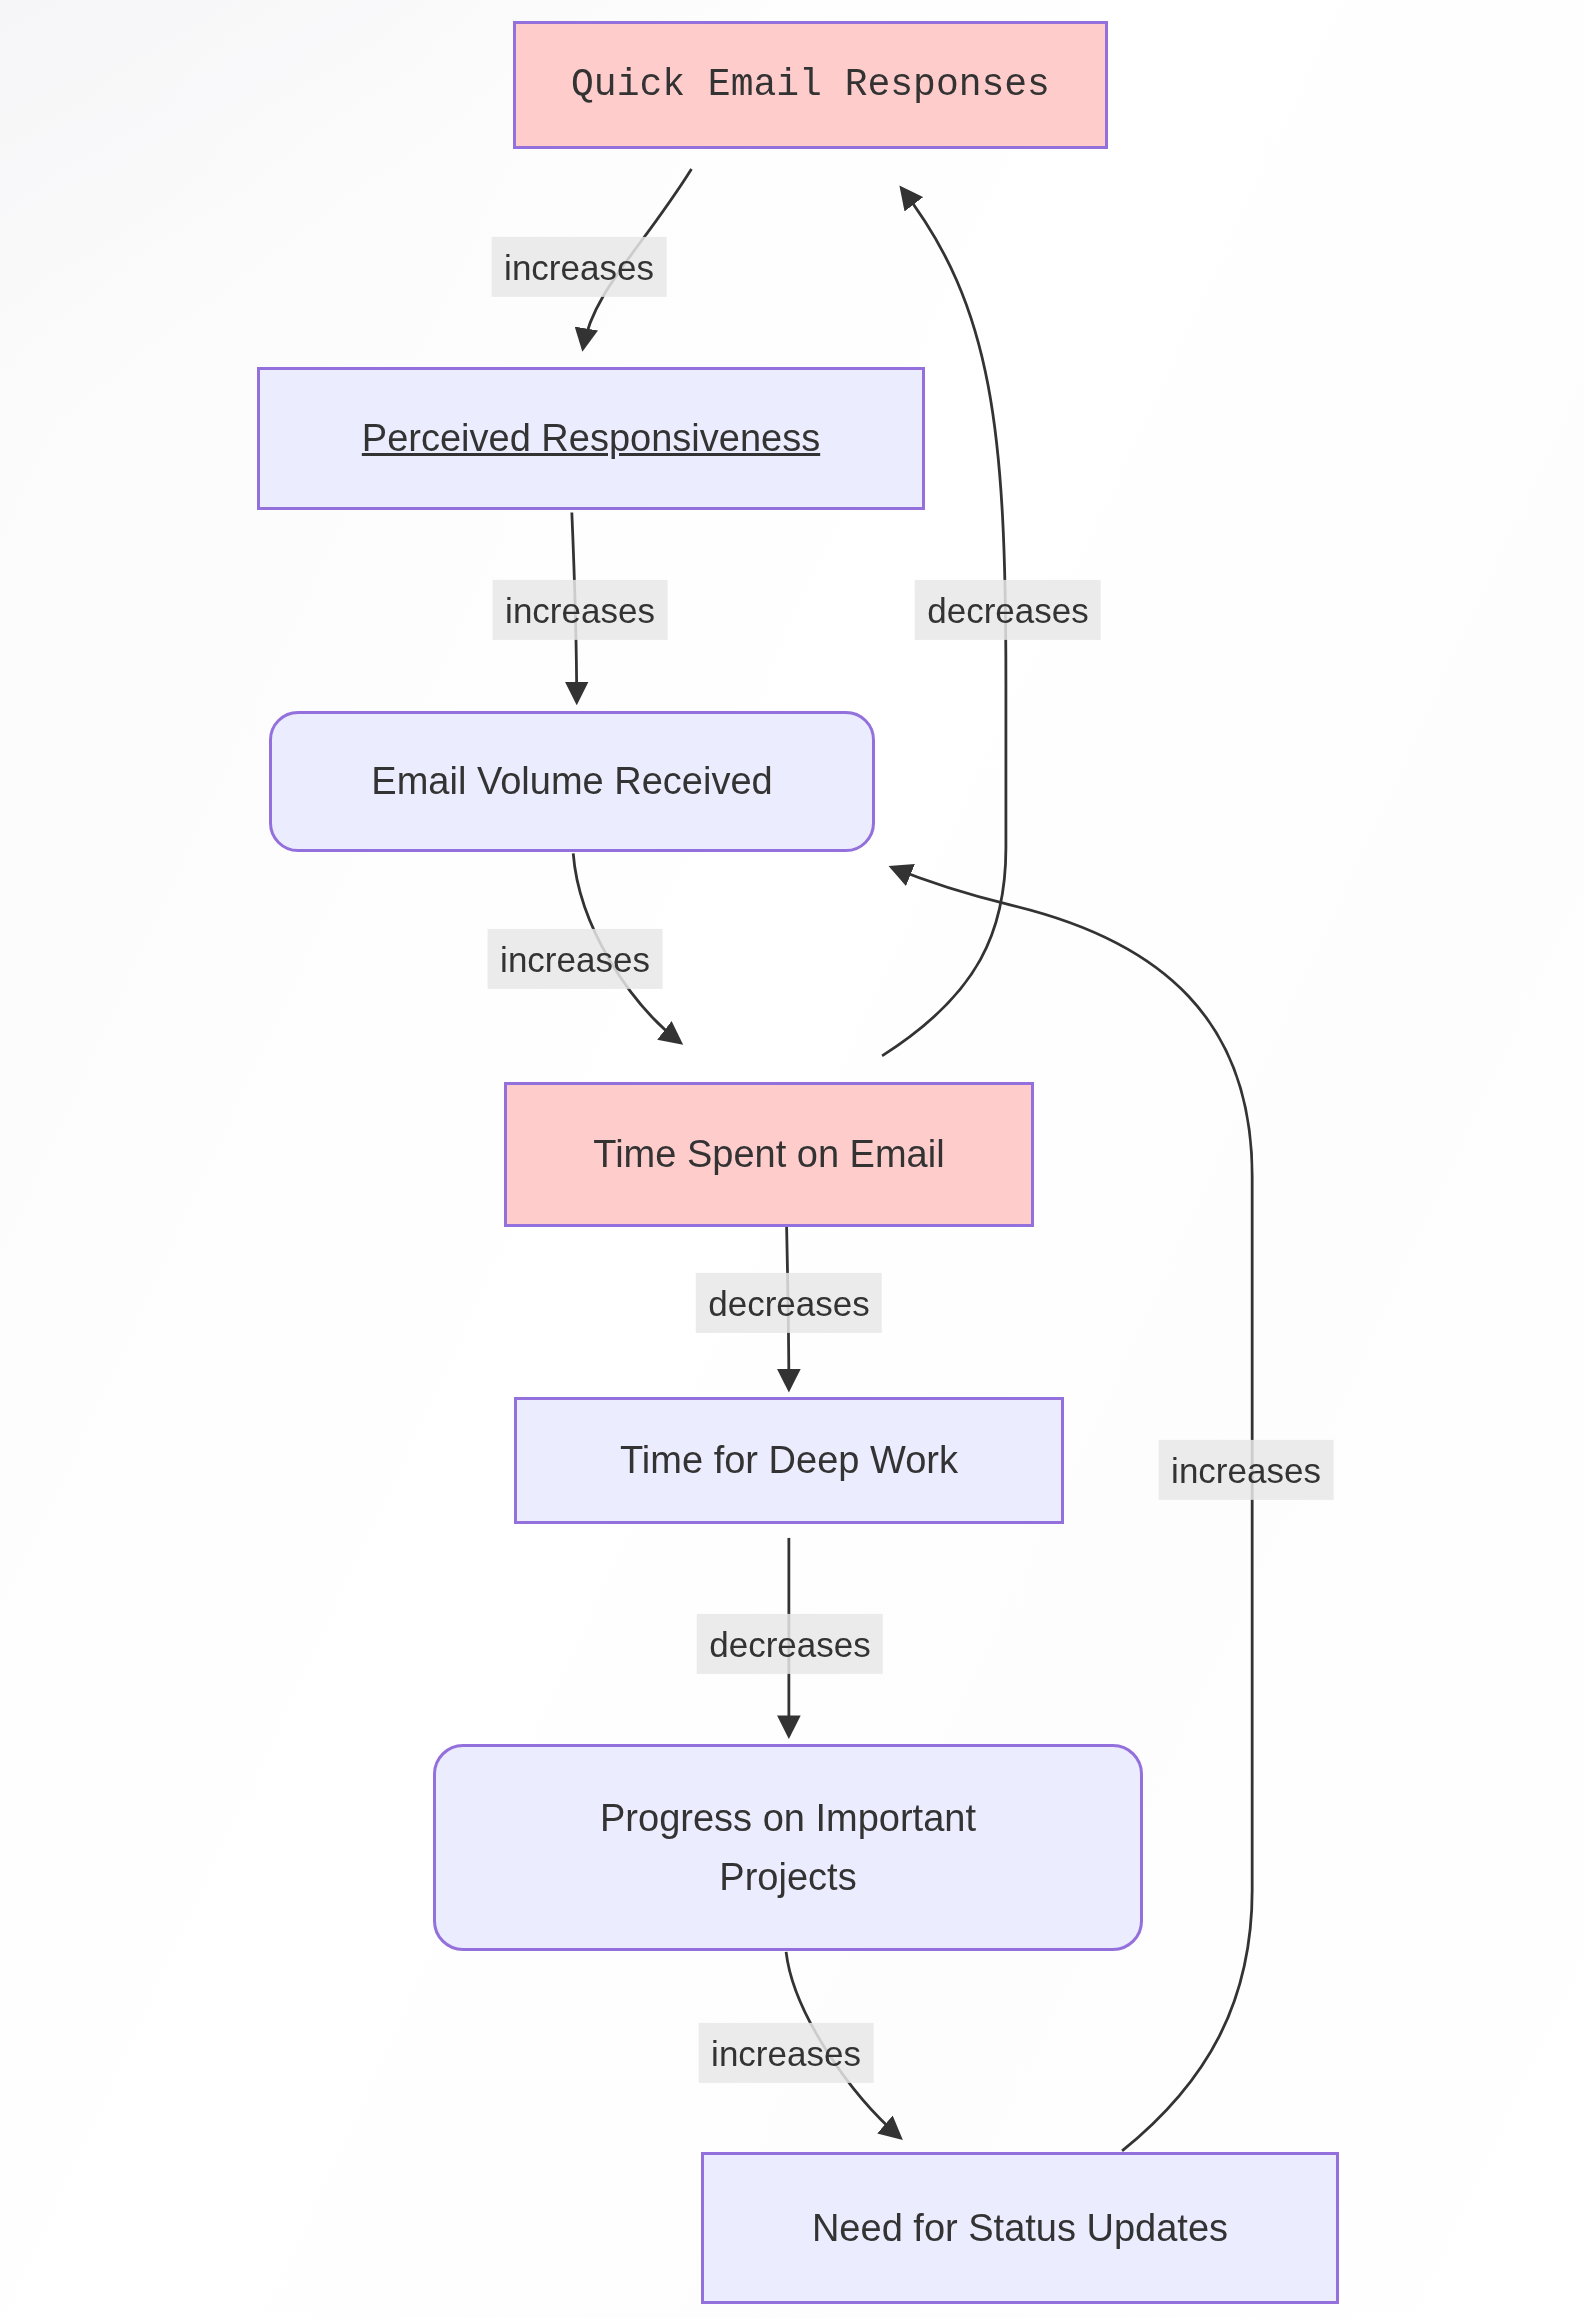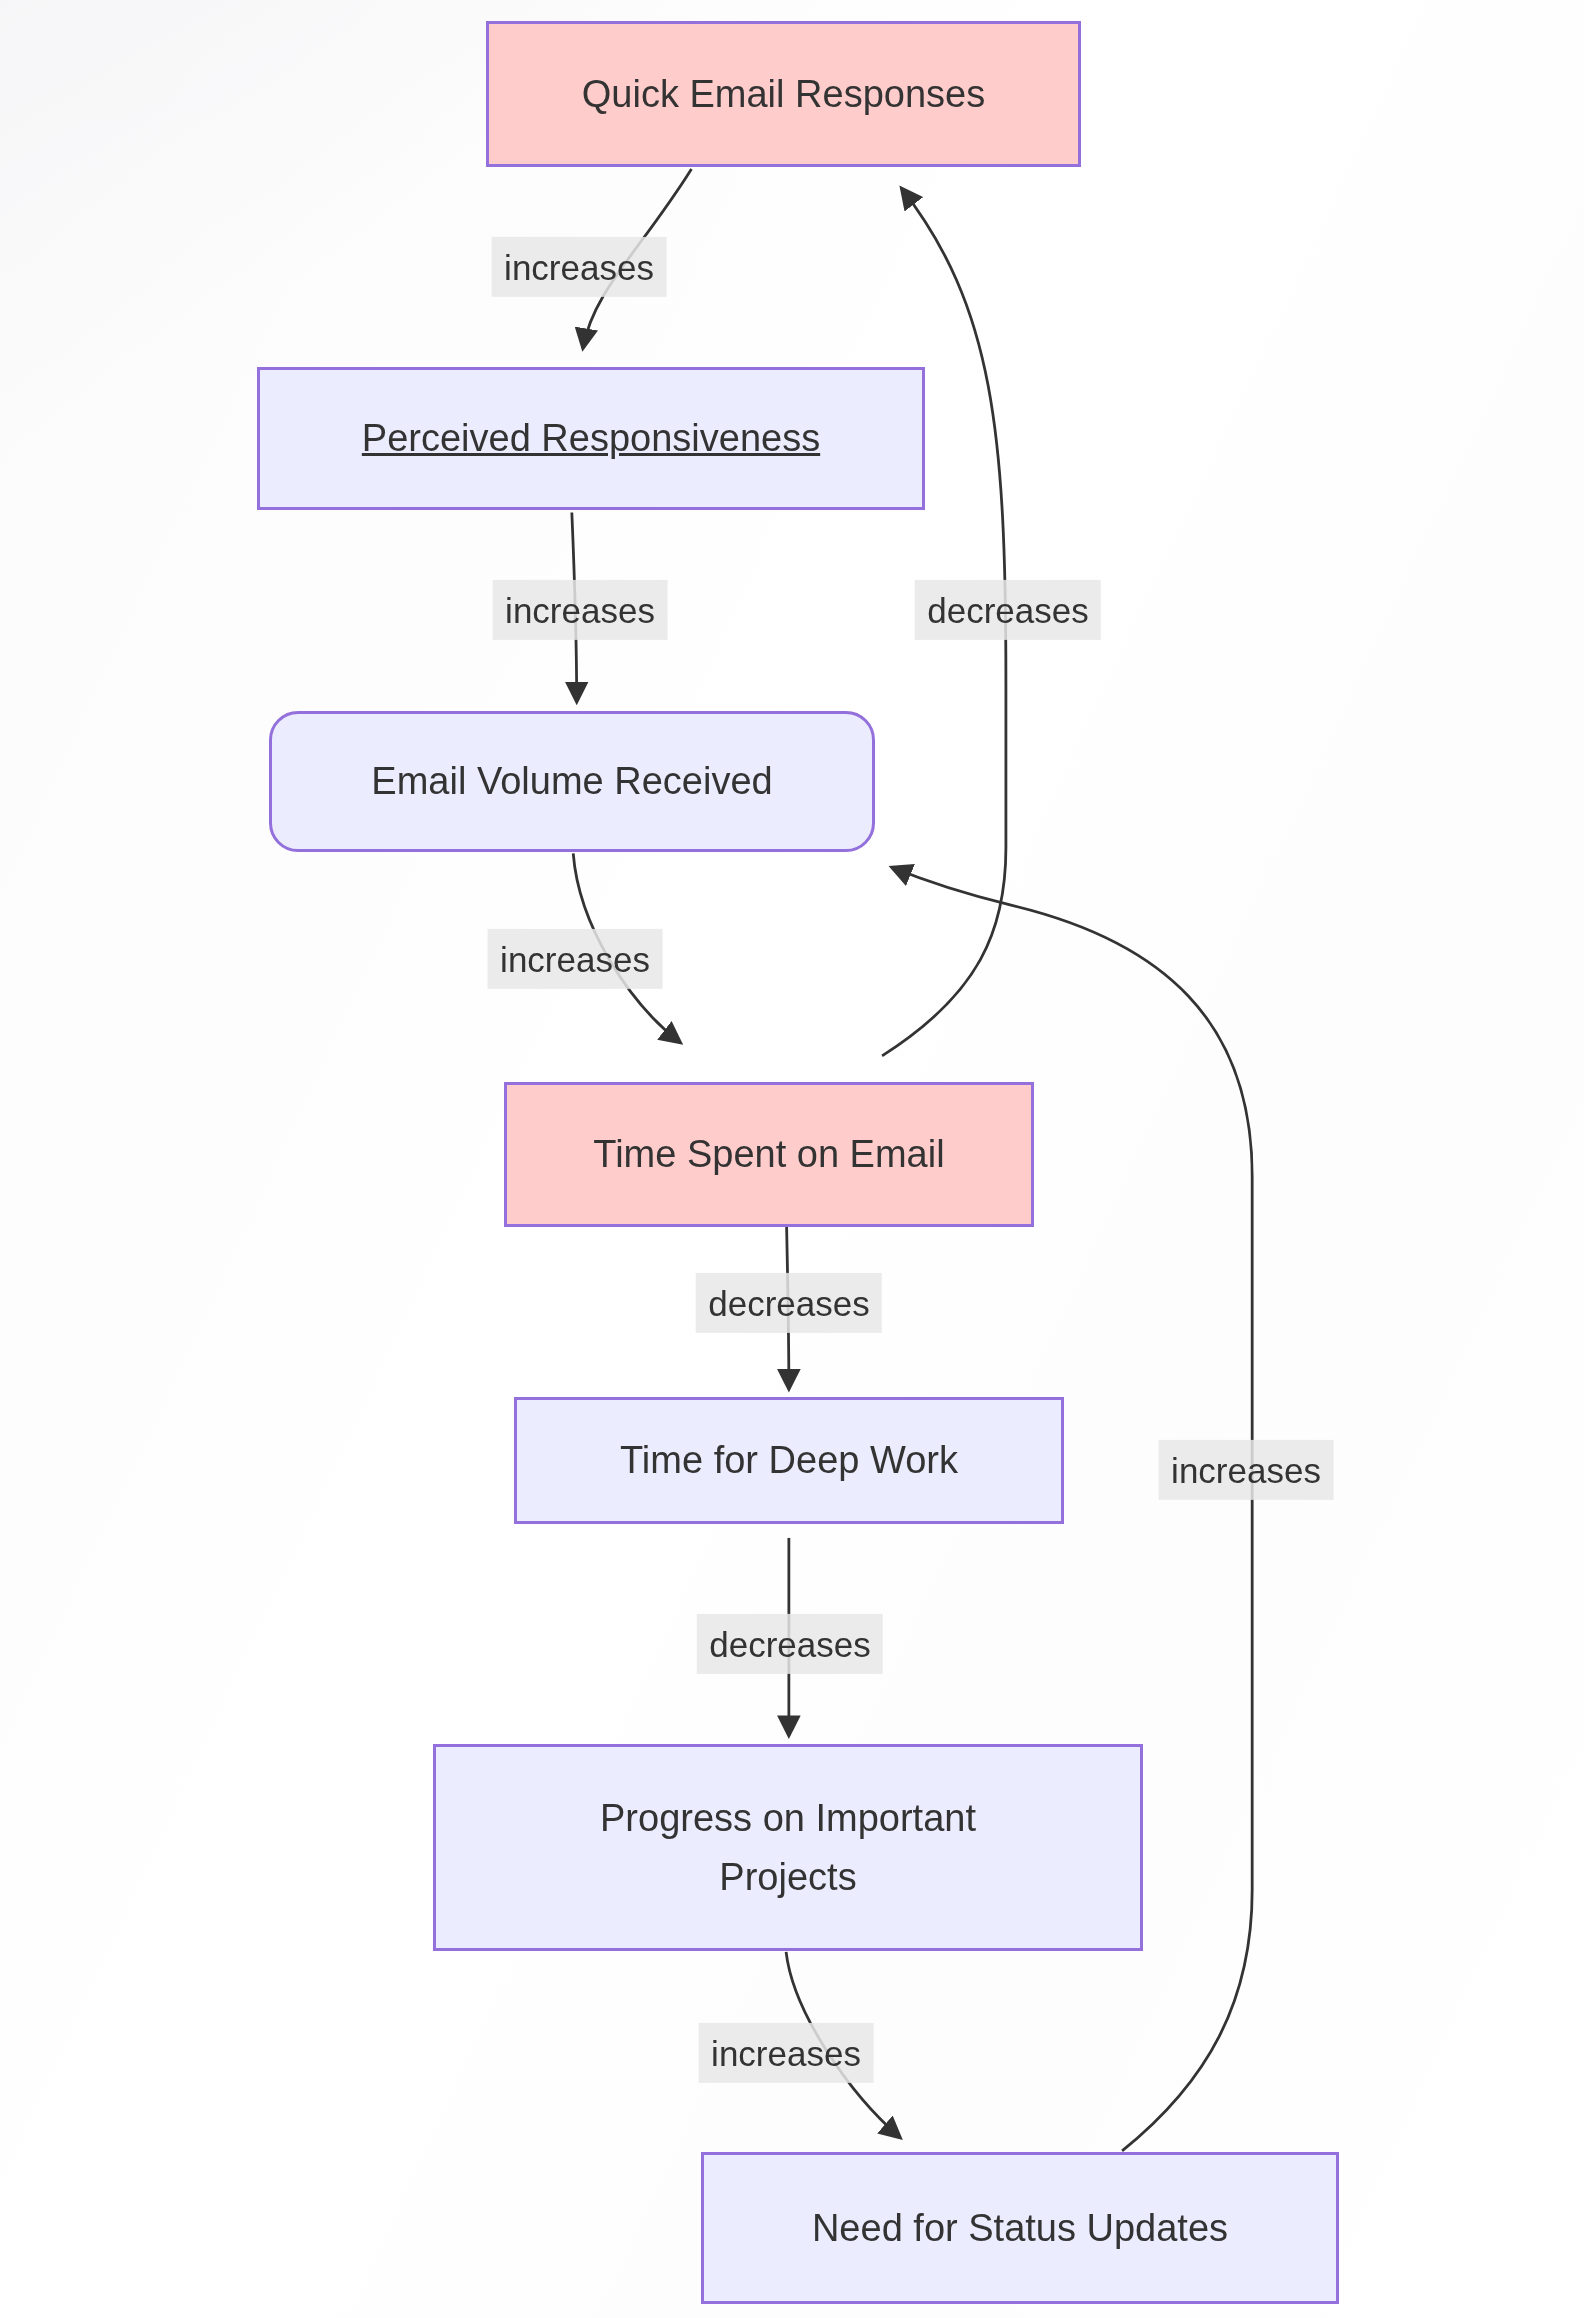--- a/index.html
+++ b/index.html
@@ -78,41 +78,41 @@
 
     <path class="edge-path" d="M 1134 2210 C 1134 2306 1134 2400 1134 2494" marker-end="url(#arrow)"></path>
 
     <path class="edge-path" d="M 1130 2805 C 1140 2892 1222 3010 1294 3072" marker-end="url(#arrow)"></path>
 
     <path class="edge-path" d="M 1268 1517 C 1408 1428 1446 1336 1446 1218 L 1446 980 C 1446 620 1428 440 1296 270" marker-end="url(#arrow)"></path>
 
     <path class="edge-path" d="M 1613 3091 C 1736 2992 1800 2876 1800 2716 L 1800 1690 C 1800 1468 1672 1352 1452 1300 C 1382 1283 1326 1264 1282 1246" marker-end="url(#arrow)"></path>
   </svg>
 
-  <div class="node pink" style="left:486px; top:21px; width:595px; height:146px;">
+  <div class="node pink" style="left:513px; top:21px; width:595px; height:128px;font-family:Liberation Mono, monospace;">
     <span class="node-label">Quick Email Responses</span>
   </div>
 
   <div class="node lavender" style="left:257px; top:367px; width:668px; height:143px;text-decoration:underline;">
     <span class="node-label">Perceived Responsiveness</span>
   </div>
 
   <div class="node lavender" style="left:269px; top:711px; width:606px; height:141px;border-radius:29px;">
     <span class="node-label">Email Volume Received</span>
   </div>
 
   <div class="node pink" style="left:504px; top:1056px; width:530px; height:145px;margin-top:26px;">
     <span class="node-label">Time Spent on Email</span>
   </div>
 
   <div class="node lavender" style="left:514px; top:1397px; width:550px; height:127px;">
     <span class="node-label">Time for Deep Work</span>
   </div>
 
-  <div class="node lavender wrap" style="left:433px; top:1744px; width:710px; height:207px;">
+  <div class="node lavender wrap" style="left:433px; top:1744px; width:710px; height:207px;border-radius:30px;">
     <span class="node-label">Progress on Important Projects</span>
   </div>
 
   <div class="node lavender" style="left:701px; top:2152px; width:638px; height:152px;">
     <span class="node-label">Need for Status Updates</span>
   </div>
 
   <div class="edge-label" style="left:579px; top:267px;">increases</div>
 
   <div class="edge-label" style="left:580px; top:610px;">increases</div>

